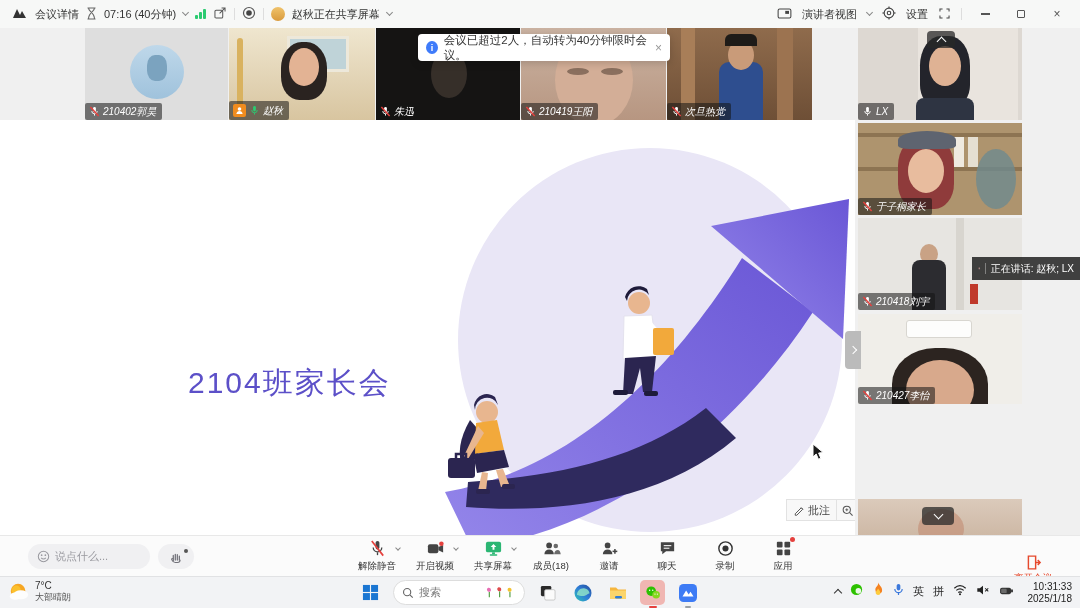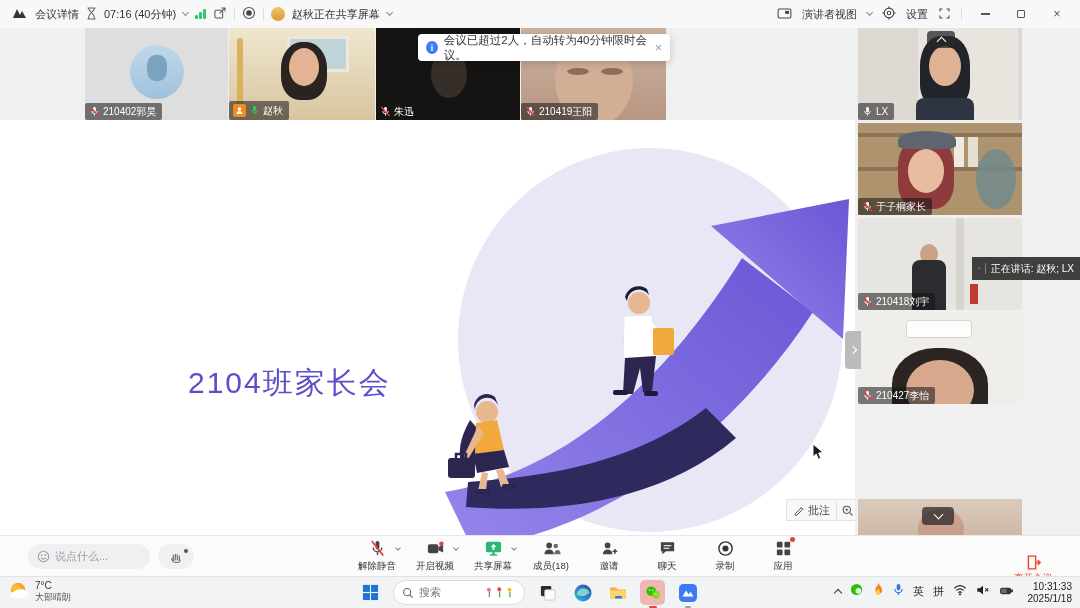--- a/index.html
+++ b/index.html
@@ -24,21 +24,21 @@
   .max-glyph { width:8px; height:8px; border:1.2px solid #555; display:block; border-radius:1px; }
 
   
   #stage { position:absolute; left:0; top:28px; width:1080px; height:507px; background:#F0F0F0; }
   #share { position:absolute; left:0; top:92px; width:855px; height:415px; background:#fff; overflow:hidden; }
   .slide-title { position:absolute; left:96px; top:96px; font-size:43px; font-weight:800;
     color:#574AC8; letter-spacing:3px; }
   .slide-subtitle { position:absolute; left:188px; top:243px; font-size:30px; color:#5C50C8; letter-spacing:2px; }
 
   
-  .tile { position:absolute; background:#E3E3E3; overflow:hidden; }
+  .tile { position:absolute; background:#E3E3E3; overflow:hidden;font-style:italic; }
   .tile.speaking { outline:2px solid #23C343; outline-offset:-2px; }
   .nameplate { position:absolute; left:0; bottom:0; display:flex; align-items:center; gap:3px;
     background:rgba(20,20,20,0.55); color:#fff; font-size:10px; line-height:10px;
     padding:3px 6px 3px 4px; border-radius:2px; white-space:nowrap; }
   .hostbadge { width:13px; height:13px; background:#F08C1E; border-radius:2px;
     display:inline-flex; align-items:center; justify-content:center; }
   .vid { position:absolute; inset:0; }
   .fc { position:absolute; border-radius:50%; }
 
   .colbtn { position:absolute; background:rgba(40,40,40,0.75); border-radius:4px;
@@ -84,21 +84,21 @@
   .tool .lb { font-size:9.5px; color:#333; margin-top:1px; white-space:nowrap; }
   .tool .mini-chev { position:absolute; right:-1px; top:8px; width:4px; height:4px;
     border-right:1px solid #888; border-bottom:1px solid #888; transform:rotate(45deg); }
   .reddot { position:absolute; width:5px; height:5px; background:#E5413E; border-radius:50%; }
   #leave { position:absolute; right:28px; top:18px; display:flex; flex-direction:column; align-items:center; }
   #leave .lb { font-size:9.5px; color:#E6492D; margin-top:1px; }
 
   
   #taskbar { position:absolute; left:0; top:576px; width:1080px; height:32px; background:#F2F3F5;
     border-top:1px solid #E1E2E4; }
-  #weather { position:absolute; left:8px; top:3px; display:flex; align-items:flex-start; gap:5px; }
+  #weather { position:absolute; left:8px; top:3px; display:flex; align-items:flex-end; gap:5px; }
   #weather .t { font-size:10px; color:#333; line-height:12px; }
   #weather .d { font-size:9px; color:#555; line-height:11px; }
   #tb-center { position:absolute; left:358px; top:3px; display:flex; align-items:center; gap:10px; }
   #searchbox { width:132px; height:25px; background:#fff; border:1px solid #DDD; border-radius:13px;
     display:flex; align-items:center; gap:5px; padding:0 8px; font-size:11px; color:#777; }
   .tbicon { width:25px; height:25px; display:flex; align-items:center; justify-content:center; position:relative; }
   .runind { position:absolute; bottom:-3px; left:50%; transform:translateX(-50%); width:6px; height:2.5px;
     border-radius:2px; background:#9aa0a6; }
   #tray { position:absolute; right:66px; top:5px; display:flex; align-items:center; gap:9px; }
   .trayglyph { font-size:11px; color:#222; }
@@ -311,20 +311,38 @@
         <svg width="11" height="11" viewBox="0 0 12 12">
             <rect x="4.5" y="1" width="3" height="6" rx="1.5" fill="#fff"></rect>
             <path d="M3 5.5a3 3 0 0 0 6 0" fill="none" stroke="#fff" stroke-width="1"></path>
             <line x1="6" y1="8.5" x2="6" y2="10.5" stroke="#fff" stroke-width="1"></line>
             <line x1="1.5" y1="1" x2="10.5" y2="11" stroke="#E5413E" stroke-width="1.6"></line>
           </svg>
         <span>210419王阳</span>
       </div>
     </div>
 
+    <div class="tile" style="left:667px; top:0; width:145px; height:92px;">
+      <div class="vid" style="background:linear-gradient(#8F6B4C,#6E4F36);">
+        <div class="abs" style="left:14px; top:0; width:14px; height:92px; background:#A87E58;"></div>
+        <div class="abs" style="left:110px; top:0; width:16px; height:92px; background:#9C7350;"></div>
+        <div class="abs" style="left:52px; top:34px; width:44px; height:58px; background:#2E4E8F; border-radius:10px 10px 0 0;"></div>
+        <div class="fc" style="left:61px; top:12px; width:26px; height:30px; background:#C99B79;"></div>
+        <div class="abs" style="left:58px; top:6px; width:32px; height:12px; background:#1E1B18; border-radius:6px 6px 0 0;"></div>
+      </div>
+      <div class="nameplate">
+        <svg width="11" height="11" viewBox="0 0 12 12">
+            <rect x="4.5" y="1" width="3" height="6" rx="1.5" fill="#fff"></rect>
+            <path d="M3 5.5a3 3 0 0 0 6 0" fill="none" stroke="#fff" stroke-width="1"></path>
+            <line x1="6" y1="8.5" x2="6" y2="10.5" stroke="#fff" stroke-width="1"></line>
+            <line x1="1.5" y1="1" x2="10.5" y2="11" stroke="#E5413E" stroke-width="1.6"></line>
+          </svg>
+        <span>次旦热觉</span>
+      </div>
+    </div>
 
     <div class="tile" style="left:858px; top:0; width:164px; height:92px;">
       <div class="vid" style="background:#DDD8D2;">
         <div class="abs" style="left:60px; top:0; width:100px; height:92px; background:#E9E4DE;"></div>
         <div class="fc" style="left:62px; top:8px; width:50px; height:70px; background:#23242B; border-radius:42% 42% 30% 30%;"></div>
         <div class="fc" style="left:71px; top:18px; width:32px; height:40px; background:#DFB294;"></div>
         <div class="abs" style="left:58px; top:70px; width:58px; height:22px; background:#2E3442; border-radius:8px 8px 0 0;"></div>
       </div>
       <div class="colbtn" style="left:69px; top:3px; width:28px; height:17px;">
         <i class="chev-w" style="transform:rotate(-135deg); margin-top:4px;"></i>

